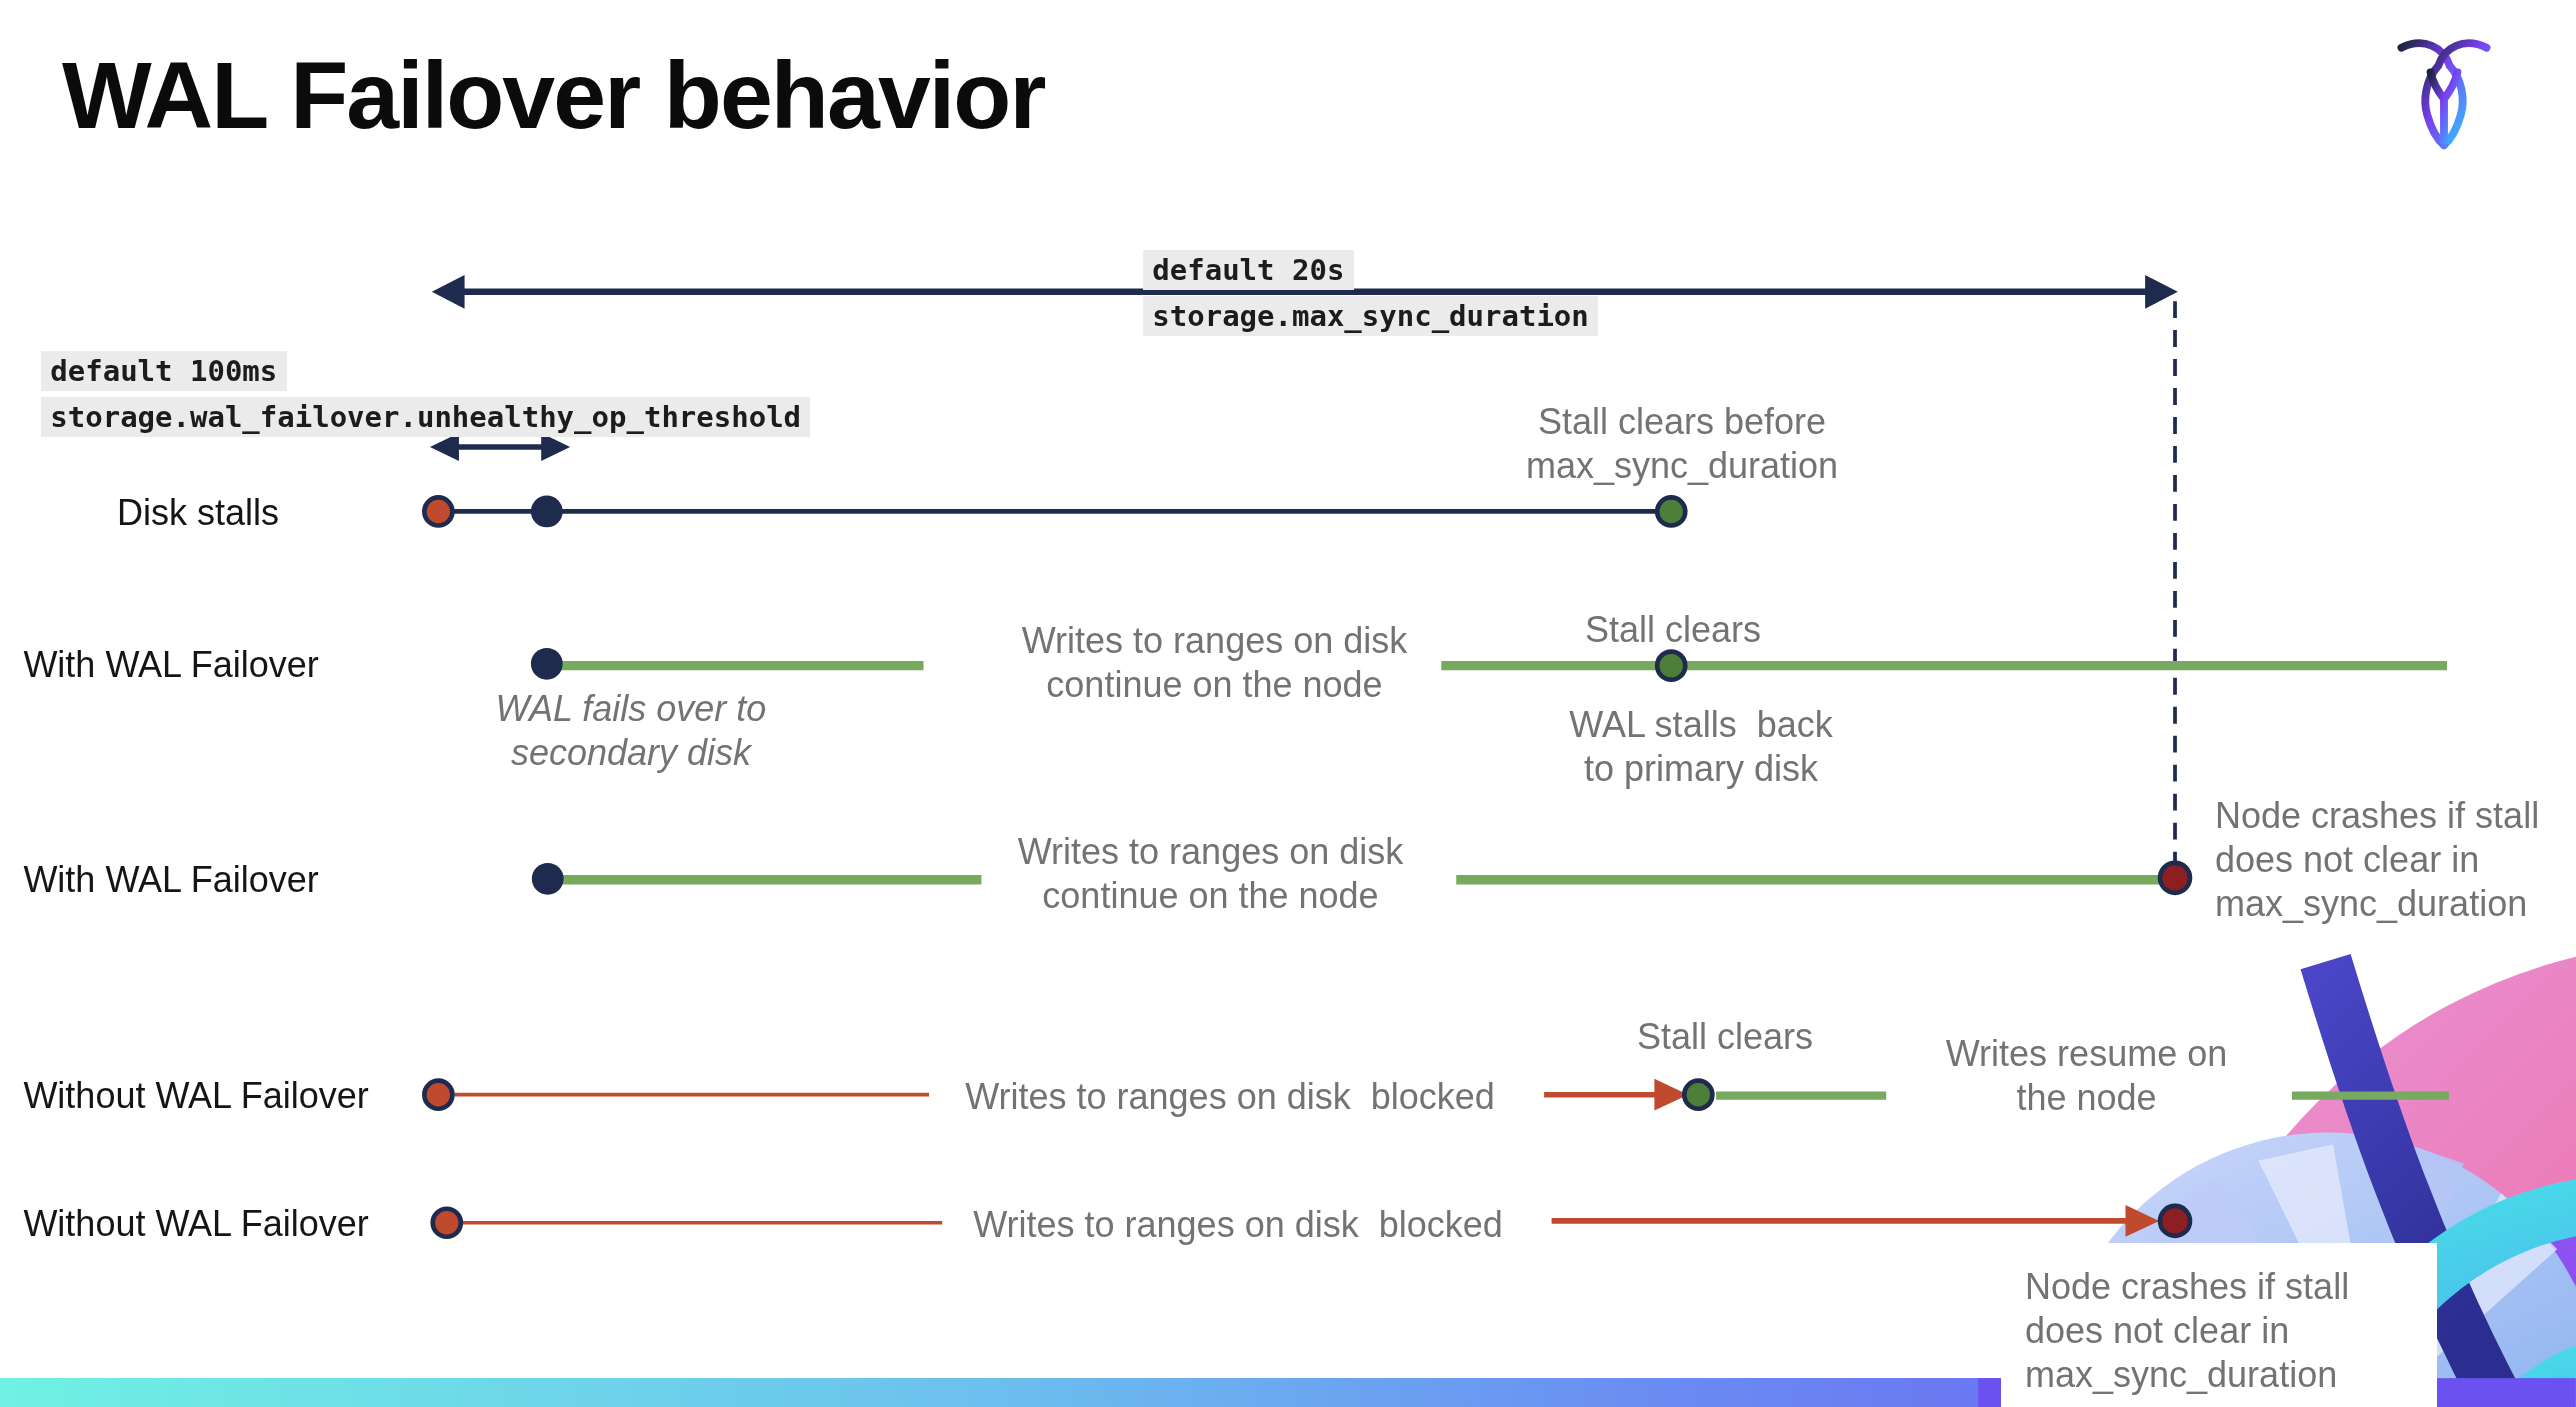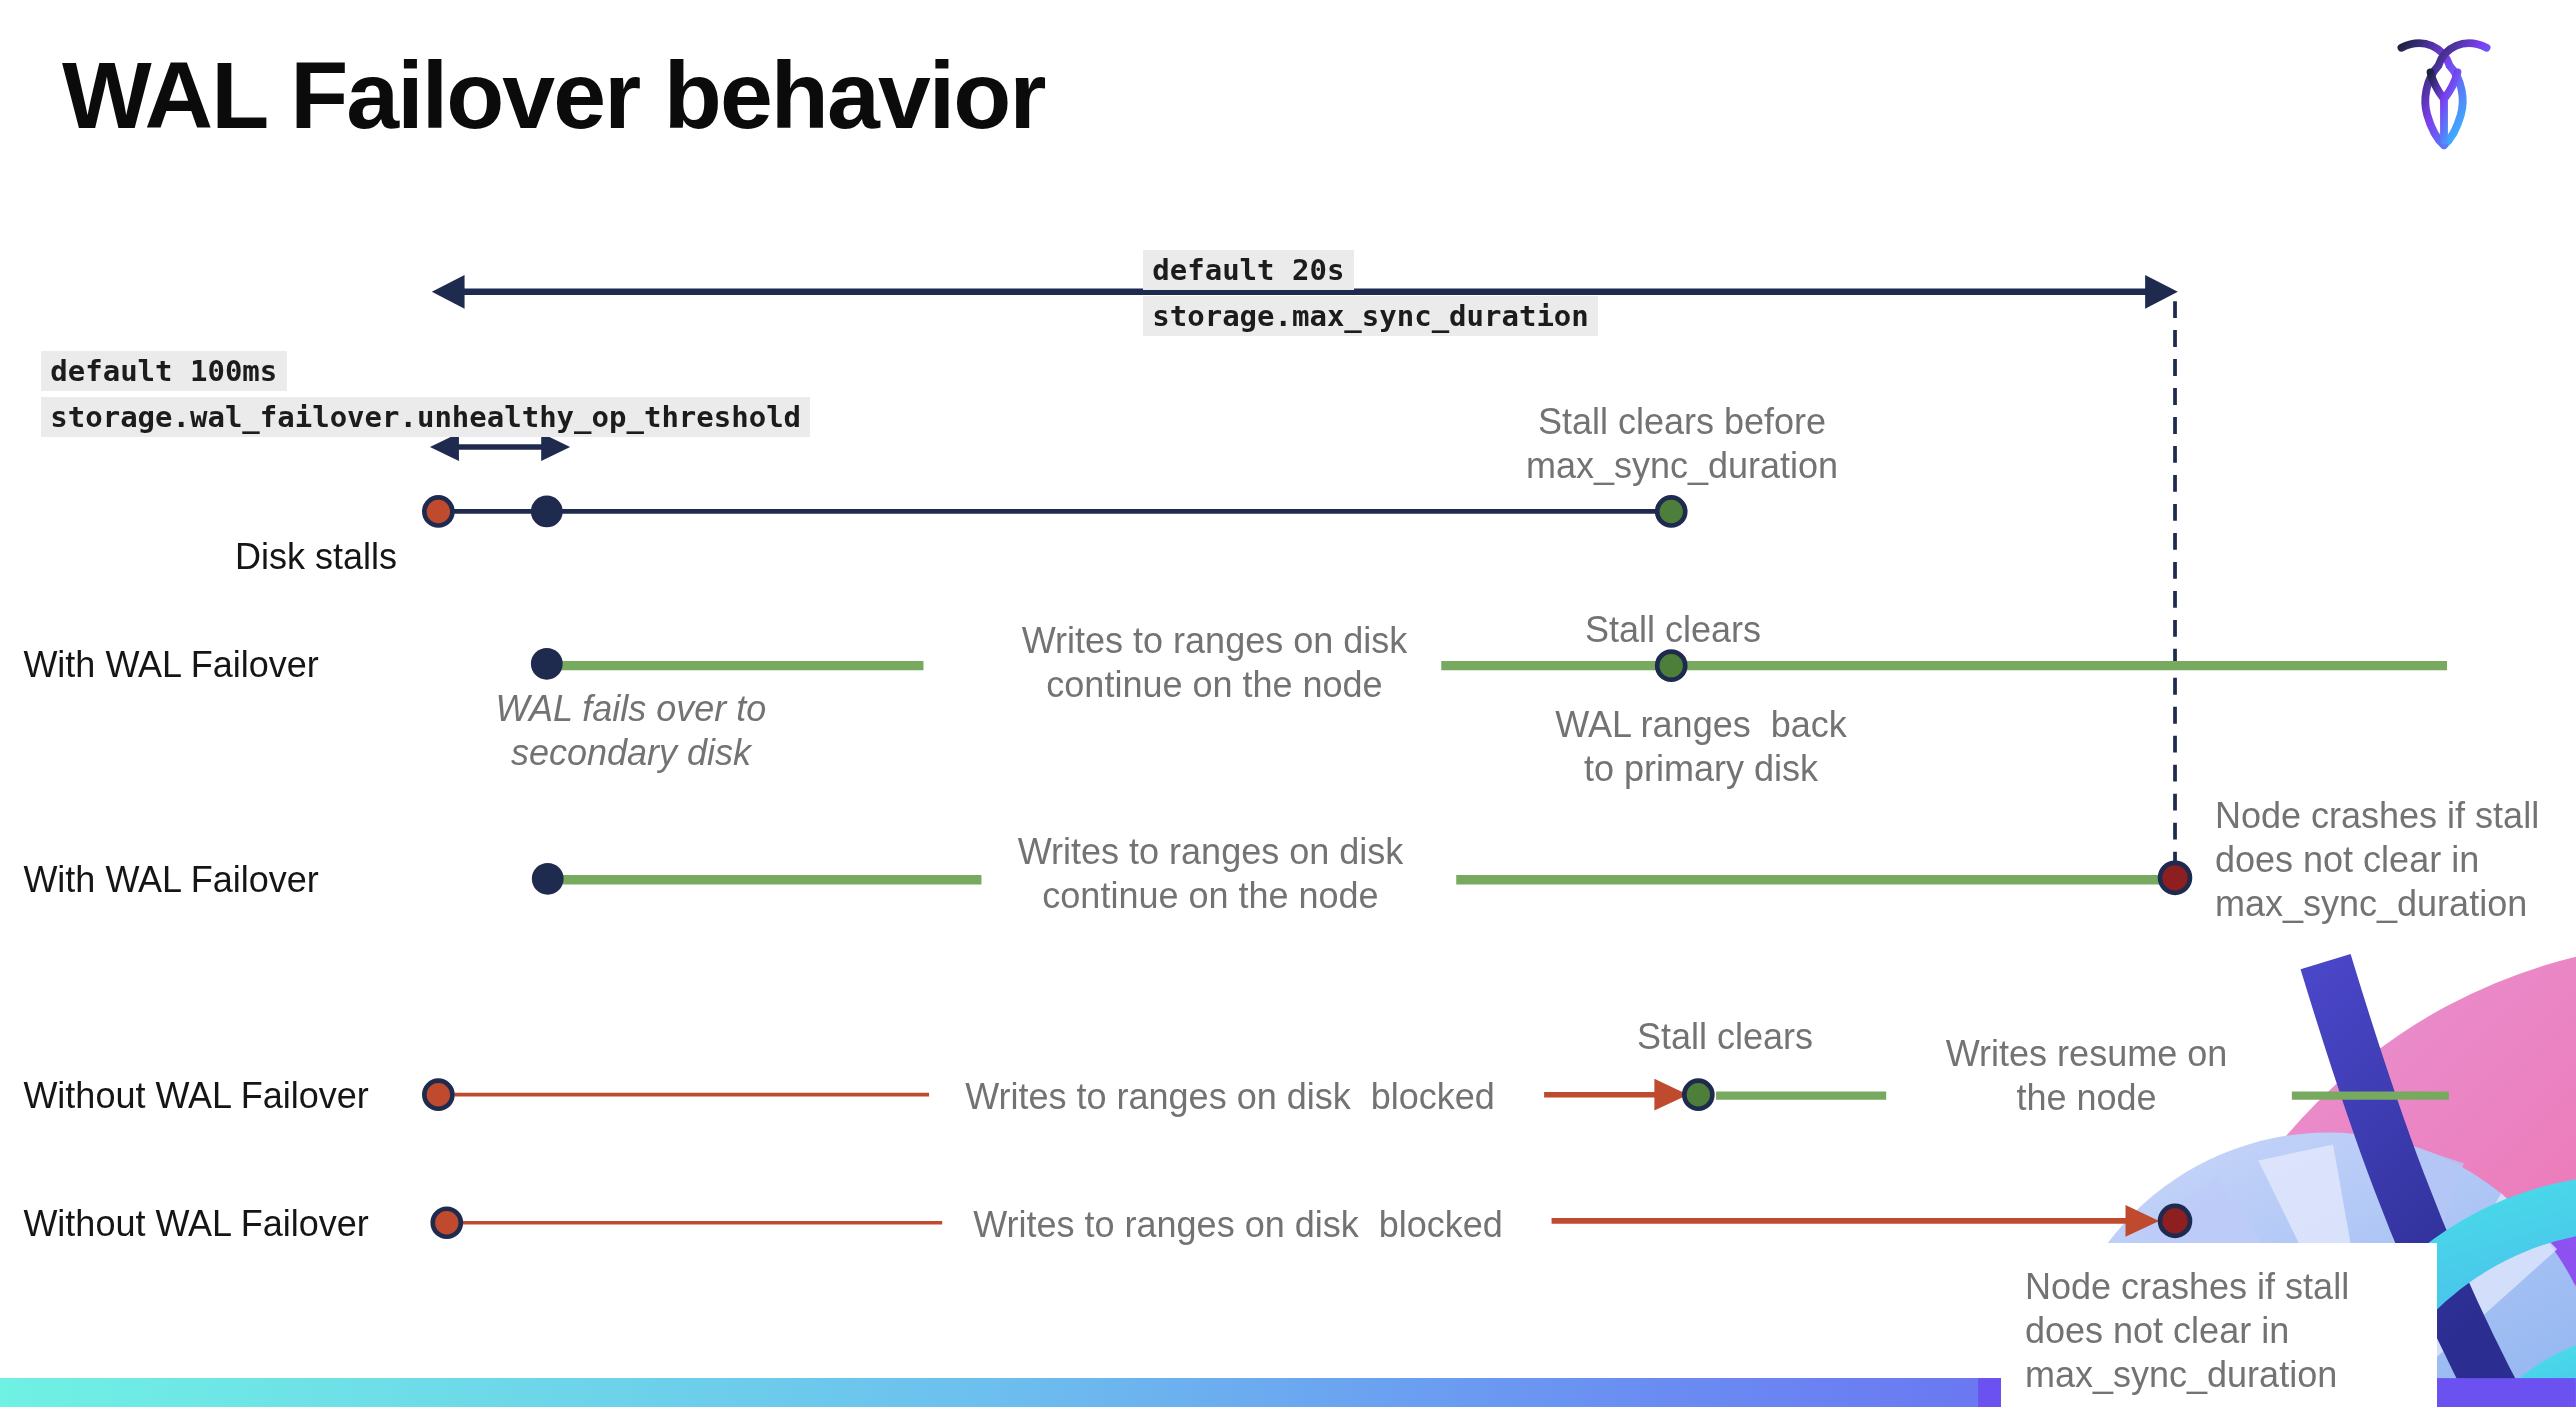--- a/index.html
+++ b/index.html
@@ -174,34 +174,34 @@
 
   <div class="abs cfg" style="left:1143px;top:250px;">
     <span>default 20s</span>
     <span>storage.max_sync_duration</span>
   </div>
   <div class="abs cfg" style="left:41px;top:351px;">
     <span>default 100ms</span>
     <span>storage.wal_failover.unhealthy_op_threshold</span>
   </div>
 
-  <div class="abs rowlab" style="left:117px;top:492px;width:280px;text-align:right;margin-top:44px;">Disk stalls</div>
+  <div class="abs rowlab" style="left:117px;top:492px;width:280px;">Disk stalls</div>
   <div class="abs rowlab" style="left:23.4px;top:644px;">With WAL Failover</div>
   <div class="abs rowlab" style="left:23.4px;top:859px;">With WAL Failover</div>
   <div class="abs rowlab" style="left:23.4px;top:1075px;">Without WAL Failover</div>
   <div class="abs rowlab" style="left:23.4px;top:1203px;">Without WAL Failover</div>
 
   <div class="abs ann" style="left:1453px;top:400px;width:458px;">Stall clears before
 max_sync_duration</div>
   <div class="abs ann" style="left:981px;top:619px;width:467px;">Writes to ranges on disk
 continue on the node</div>
   <div class="abs ann" style="left:1533px;top:608px;width:280px;">Stall clears</div>
   <div class="abs ann" style="left:402px;top:687px;width:458px;font-style:italic;">WAL fails over to
 secondary disk</div>
-  <div class="abs ann" style="left:1472px;top:703px;width:458px;">WAL ranges  back
+  <div class="abs ann" style="left:1472px;top:703px;width:458px;">WAL stalls  back
 to primary disk</div>
   <div class="abs ann" style="left:977px;top:830px;width:467px;">Writes to ranges on disk
 continue on the node</div>
   <div class="abs ann left" style="left:2215px;top:794px;width:365px;">Node crashes if stall
 does not clear in
 max_sync_duration</div>
   <div class="abs ann" style="left:903px;top:1075px;width:654px;">Writes to ranges on disk  blocked</div>
   <div class="abs ann" style="left:1580px;top:1015px;width:290px;">Stall clears</div>
   <div class="abs ann" style="left:1860px;top:1032px;width:453px;">Writes resume on
 the node</div>

